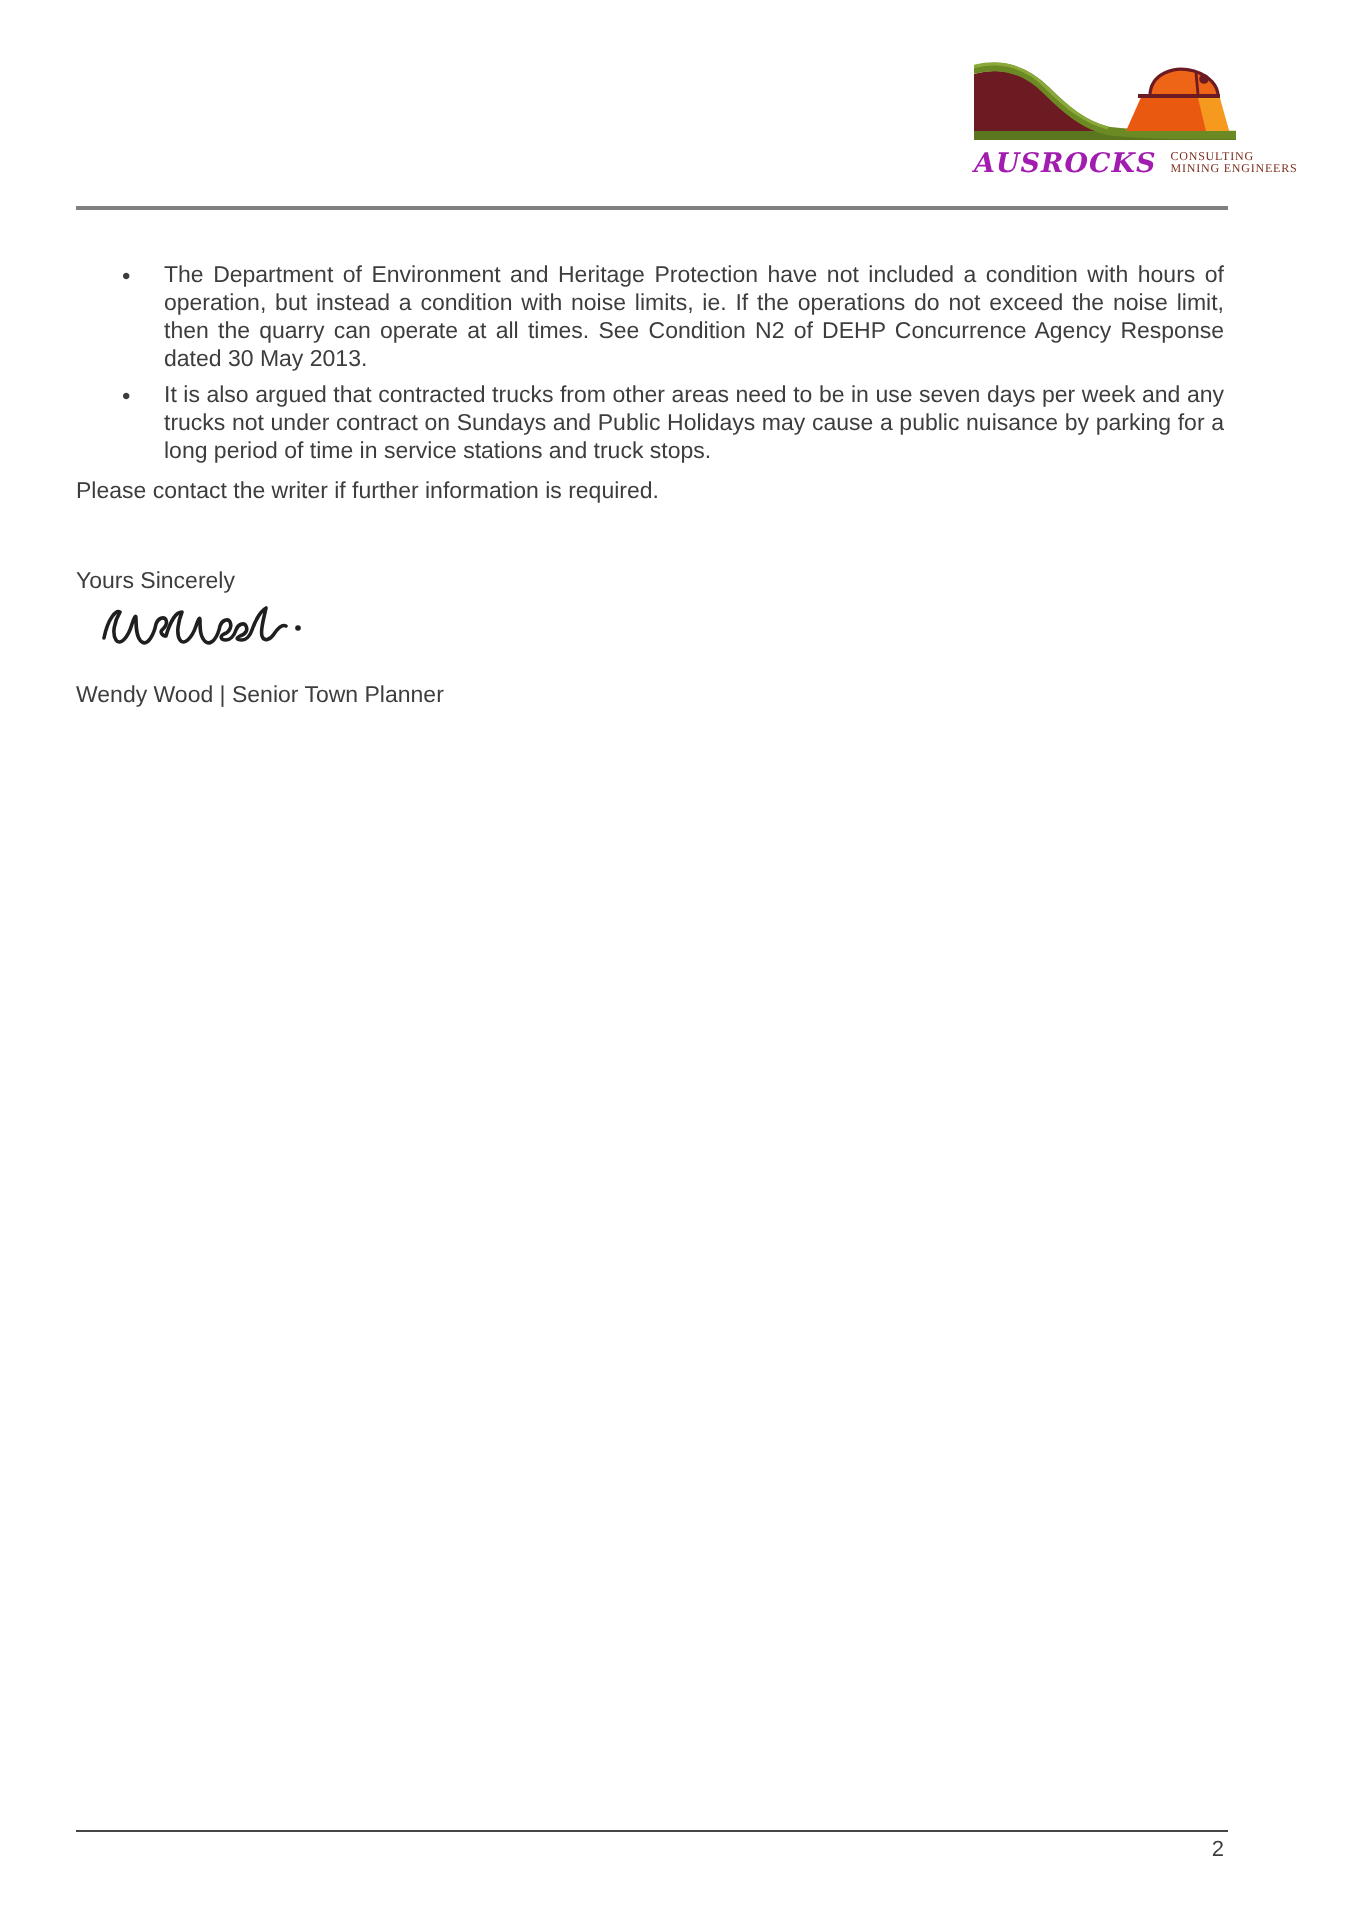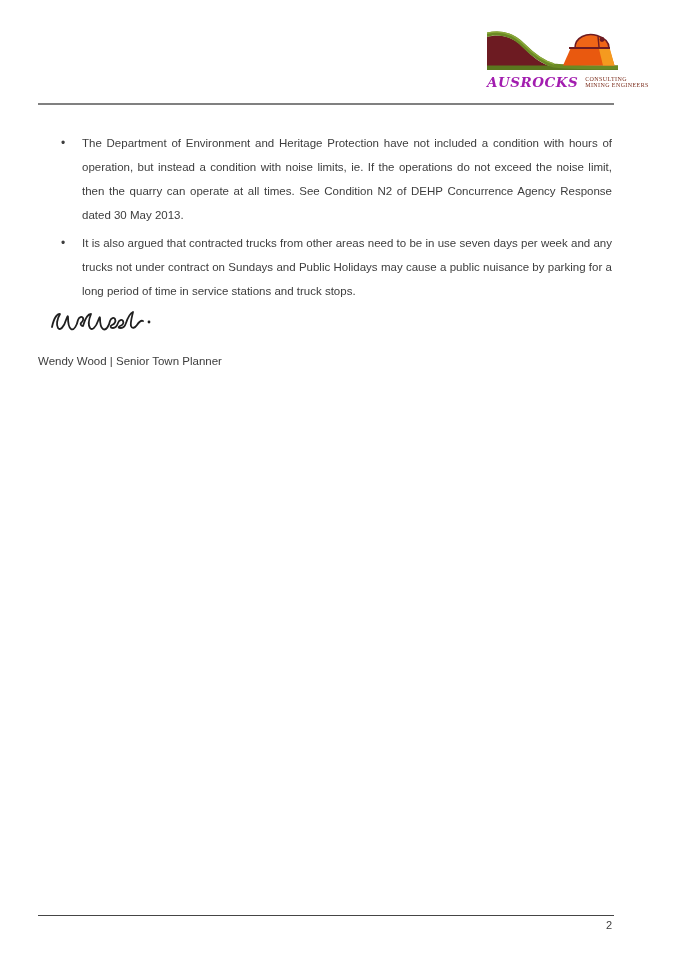--- a/index.html
+++ b/index.html
@@ -24,21 +24,21 @@
   }
   .logo-divider{width:1px;height:13px;background:#9a9a9a;margin:0 3px 0 4px;}
   .tagline{display:flex;flex-direction:column;line-height:6.5px;}
   .tagline span{
     font-family:"Liberation Serif", serif;
     font-size:6px;letter-spacing:0.4px;
     color:#7b2d1c;white-space:nowrap;
   }
   .header-rule{position:absolute;left:38px;top:103px;width:576px;height:2px;background:#808080;}
   
-  .content{position:absolute;left:38px;top:131px;width:574px;font-size:11.5px;line-height:24px;}
+  .content{position:absolute;left:38px;top:131px;width:574px;font-size:11.5px;line-height:14px;}
   ul.bullets{list-style:none;margin:0;padding:0;}
   ul.bullets li{
     position:relative;
     padding-left:44px;
     margin:0 0 4px 0;
     text-align:justify;
   }
   .bullet-marker{position:absolute;left:23px;top:0;}
   .bullet-marker::before{content:"\2022";font-size:12px;}
   .para{margin:0;text-align:justify;}
@@ -96,21 +96,23 @@
       <li>
         <span class="bullet-marker"></span>
         <span>The Department of Environment and Heritage Protection have not included a condition with hours of operation, but instead a condition with noise limits, ie. If the operations do not exceed the noise limit, then the quarry can operate at all times.  See Condition N2 of DEHP Concurrence Agency Response dated 30 May 2013.</span>
       </li>
       <li>
         <span class="bullet-marker"></span>
         <span>It is also argued that contracted trucks from other areas need to be in use seven days per week and any trucks not under contract on Sundays and Public Holidays may cause a public nuisance by parking for a long period of time in service stations and truck stops.</span>
       </li>
     </ul>
 
+    <p class="para para-2">Please contact the writer if further information is required.</p>
 
+    <p class="para salutation">Yours Sincerely</p>
 
     <div class="signature-wrap">
       <svg width="120" height="30" viewBox="0 0 120 30">
         <path d="M4,20 C6,10 10,6 12,7 C9,12 8,18 10,21 C12,24 16,20 18,13 C19,10 20,8 20,10
                  C20,14 20,20 23,22 C26,24 29,18 30,13
                  C31,10 34,9 35,11 C36,13 34,15 33,16 C32,17 33,19 35,19
                  C37,12 40,7 43,7 C41,12 40,18 42,21 C44,24 48,20 50,14 C51,11 52,9 52,11
                  C52,15 52,20 55,22 C58,24 61,19 62,14
                  C63,11 66,10 67,12 C68,14 67,17 64,18 C62,19 62,21 65,21 C67,21 69,19 70,16
                  C71,13 74,12 75,14 C76,16 75,18 72,19 C70,20 70,21 73,21 C75,21 77,19 78,16

